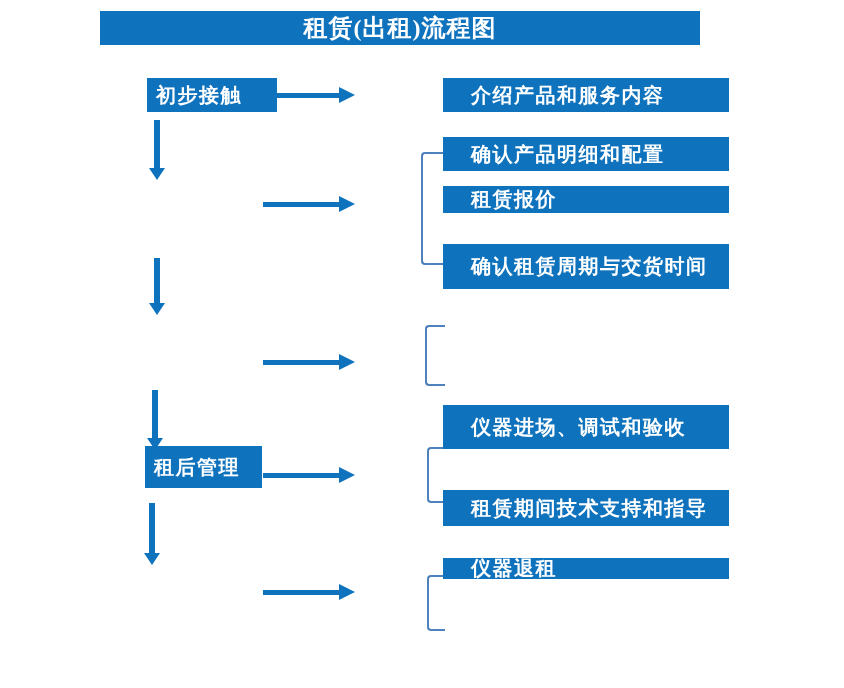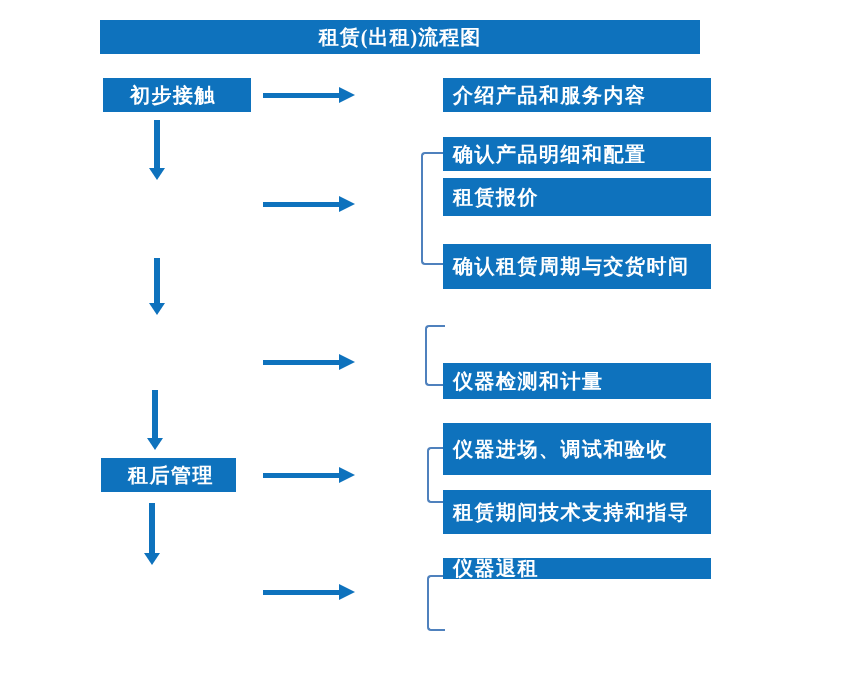--- a/index.html
+++ b/index.html
@@ -8,32 +8,32 @@
     --txt:#FFFFFF;
     --bg:#FFFFFF;
   }
   html,body{margin:0;padding:0;background:var(--bg);}
   .canvas{
     position:relative;width:844px;height:688px;background:var(--bg);
     font-family:"Liberation Serif","DejaVu Serif",serif;
     overflow:hidden;
   }
   .titlebar{
-    position:absolute;left:100px;top:20px;width:600px;height:34px;
+    position:absolute;left:100px;top:11px;width:600px;height:34px;
     background:var(--blue);color:var(--txt);
-    font-size:20px;font-weight:bold;letter-spacing:1px;
+    font-size:24px;font-weight:bold;letter-spacing:1px;
     display:flex;align-items:center;justify-content:center;
   }
   .stage,.detail{
     position:absolute;background:var(--blue);color:var(--txt);
     font-size:20px;font-weight:bold;letter-spacing:1.5px;
     display:flex;align-items:center;white-space:nowrap;overflow:hidden;
   }
-  .stage{padding-left:27px;}
-  .detail{left:443px;width:258px;padding-left:10px;}
+  .stage{padding-left:9px;margin-left:44px;}
+  .detail{left:443px;width:258px;padding-left:28px;}
   
   .harrow{position:absolute;width:92px;height:17px;}
   .harrow::before{content:"";position:absolute;left:0;right:15px;top:6px;height:5px;background:var(--blue);}
   .harrow::after{content:"";position:absolute;right:0;top:0;width:0;height:0;
     border-left:16px solid var(--blue);border-top:8.5px solid transparent;border-bottom:8.5px solid transparent;}
   
   .varrow{position:absolute;width:16px;}
   .varrow::before{content:"";position:absolute;left:5px;top:0;bottom:11px;width:6px;background:var(--blue);}
   .varrow::after{content:"";position:absolute;left:0;bottom:0;width:0;height:0;
     border-top:12px solid var(--blue);border-left:8px solid transparent;border-right:8px solid transparent;}
@@ -47,40 +47,39 @@
   }
 </style>
 </head>
 <body>
 
 <div class="canvas">
 
   <div class="titlebar">租赁(出租)流程图</div>
 
   <div class="stage" style="left:103px;top:78px;width:121px;height:34px">初步接触</div>
-  <div class="stage" style="left:101px;top:458px;width:108px;height:34px">租后管理</div>
+  <div class="stage" style="left:101px;top:446px;width:108px;height:42px">租后管理</div>
 
   <div class="varrow" style="left:149px;top:120px;height:60px"></div>
   <div class="varrow" style="left:149px;top:258px;height:57px"></div>
   <div class="varrow" style="left:147px;top:390px;height:60px"></div>
   <div class="varrow" style="left:144px;top:503px;height:62px"></div>
 
   <div class="harrow" style="left:263px;top:87px"></div>
   <div class="harrow" style="left:263px;top:196px"></div>
   <div class="harrow" style="left:263px;top:354px"></div>
   <div class="harrow" style="left:263px;top:467px"></div>
   <div class="harrow" style="left:263px;top:584px"></div>
 
   <div class="bracket" style="left:421px;top:152px;width:20px;height:109px"></div>
   <div class="bracket" style="left:425px;top:325px;width:18px;height:57px"></div>
   <div class="bracket" style="left:427px;top:447px;width:16px;height:52px"></div>
   <div class="bracket" style="left:427px;top:575px;width:16px;height:52px"></div>
 
   <div class="detail" style="top:78px;height:34px">介绍产品和服务内容</div>
   <div class="detail" style="top:137px;height:34px">确认产品明细和配置</div>
-  <div class="detail" style="top:178px;height:38px">租赁报价</div>
+  <div class="detail" style="top:186px;height:27px">租赁报价</div>
   <div class="detail" style="top:244px;height:45px">确认租赁周期与交货时间</div>
-  <div class="detail" style="top:363px;height:36px">仪器检测和计量</div>
-  <div class="detail" style="top:423px;height:52px">仪器进场、调试和验收</div>
-  <div class="detail" style="top:490px;height:44px">租赁期间技术支持和指导</div>
+  <div class="detail" style="top:405px;height:44px">仪器进场、调试和验收</div>
+  <div class="detail" style="top:490px;height:36px">租赁期间技术支持和指导</div>
   <div class="detail" style="top:558px;height:21px">仪器退租</div>
 
 </div>
 
 </body></html>

